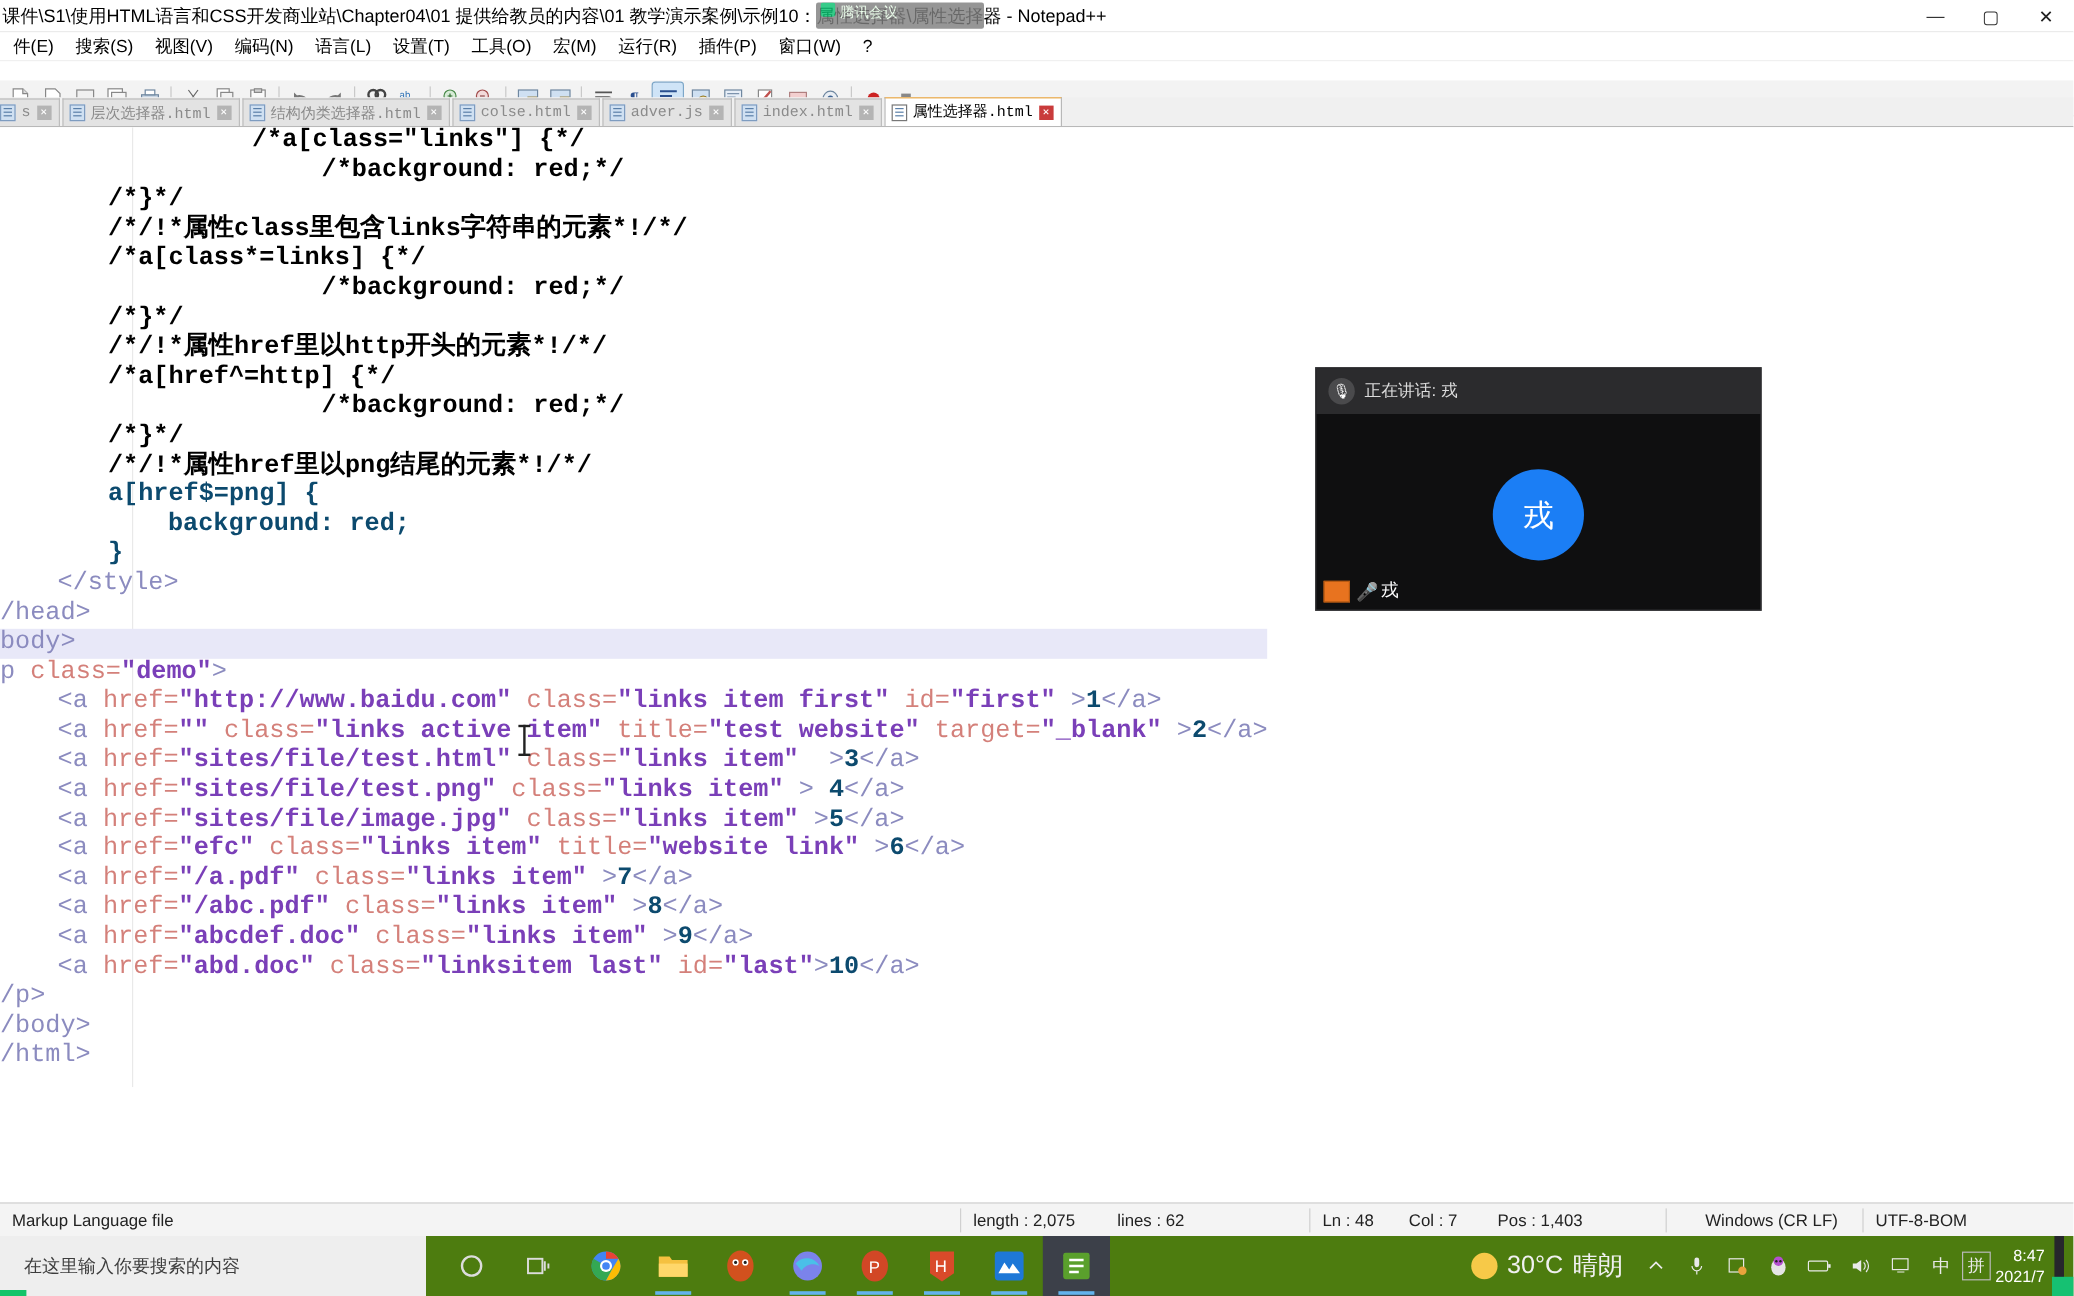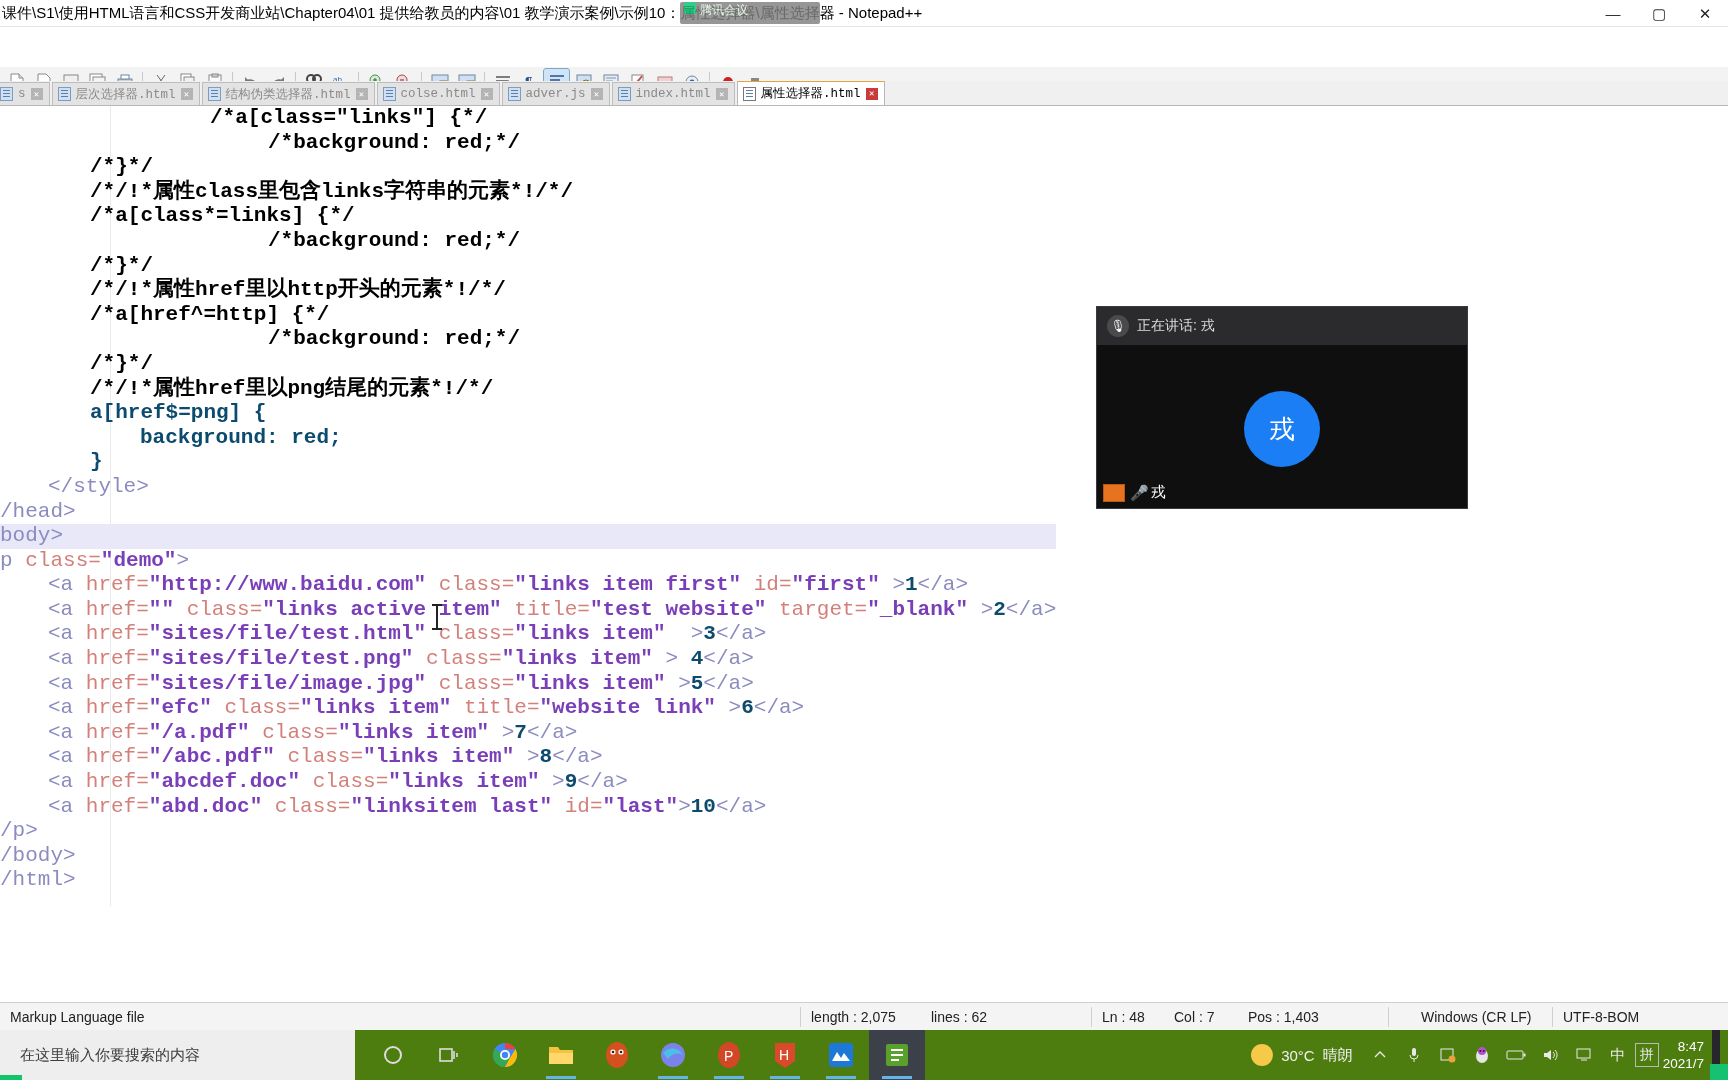--- a/index.html
+++ b/index.html
@@ -174,21 +174,21 @@
   .tb-ic {
     width:56px; height:50px; display:flex; align-items:center; justify-content:center;
     position:relative;
   }
   .tb-ic .run-underline {
     position:absolute; bottom:1px; left:13px; width:30px; height:3px; background:#63b3ed;
   }
   .tray { margin-left:auto; display:flex; align-items:center; gap:0; padding-right:8px; color:#fff; }
   .tray-ic { width:34px; height:50px; display:flex; align-items:center; justify-content:center;
              color:#e9e9e9; font-size:15px; }
-  .weather { display:flex; align-items:center; gap:8px; color:#f0f0f0; font-size:15px; padding:0 10px; }
+  .weather { display:flex; align-items:center; gap:8px; color:#f0f0f0; font-size:21px; padding:0 10px; }
   .sun { width:22px; height:22px; border-radius:50%; background:#f7c948; }
   .clock { color:#fff; font-size:13.5px; line-height:17px; text-align:right; padding:0 8px 0 4px; }
   .show-desktop { width:8px; height:50px; background:#26262c; }
   .green-corner { position:absolute; right:0; bottom:0; width:18px; height:16px; background:#16c172; }
 
   svg { display:block; }
 </style>
 </head>
 <body>
 
@@ -200,20 +200,34 @@
       <span class="mdot"></span>
       <span>腾讯会议</span>
     </div>
     <div class="win-buttons">
       <div class="win-btn">—</div>
       <div class="win-btn">▢</div>
       <div class="win-btn close">✕</div>
     </div>
   </div>
 
+  <div class="menubar">
+    <div class="menuitem">件(E)</div>
+    <div class="menuitem">搜索(S)</div>
+    <div class="menuitem">视图(V)</div>
+    <div class="menuitem">编码(N)</div>
+    <div class="menuitem">语言(L)</div>
+    <div class="menuitem">设置(T)</div>
+    <div class="menuitem">工具(O)</div>
+    <div class="menuitem">宏(M)</div>
+    <div class="menuitem">运行(R)</div>
+    <div class="menuitem">插件(P)</div>
+    <div class="menuitem">窗口(W)</div>
+    <div class="menuitem">?</div>
+  </div>
 
   <div class="toolbar">
     <div class="tbtn">
       <svg width="18" height="18" viewBox="0 0 18 18">
           <path d="M3 1h8l4 4v12H3z" fill="#fff" stroke="#888"></path>
           <path d="M11 1v4h4" fill="#ddd" stroke="#888"></path>
         </svg>
     </div>
     <div class="tbtn">
       <svg width="18" height="18" viewBox="0 0 18 18">

